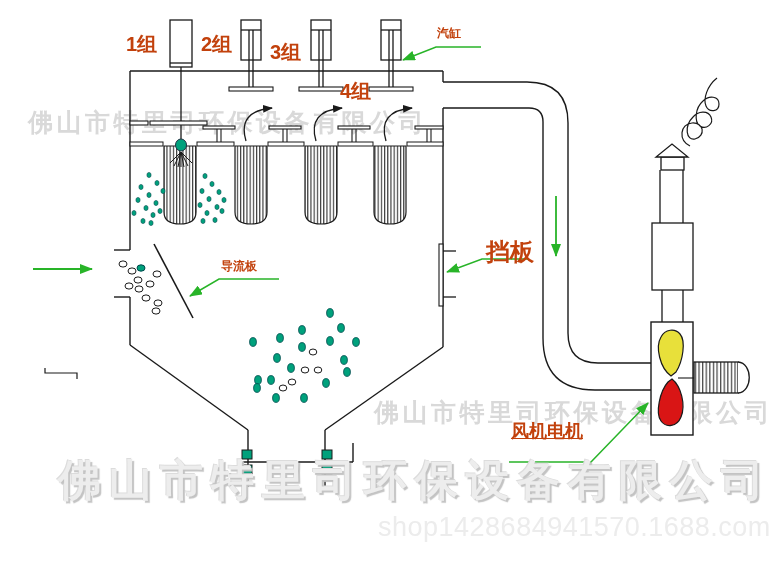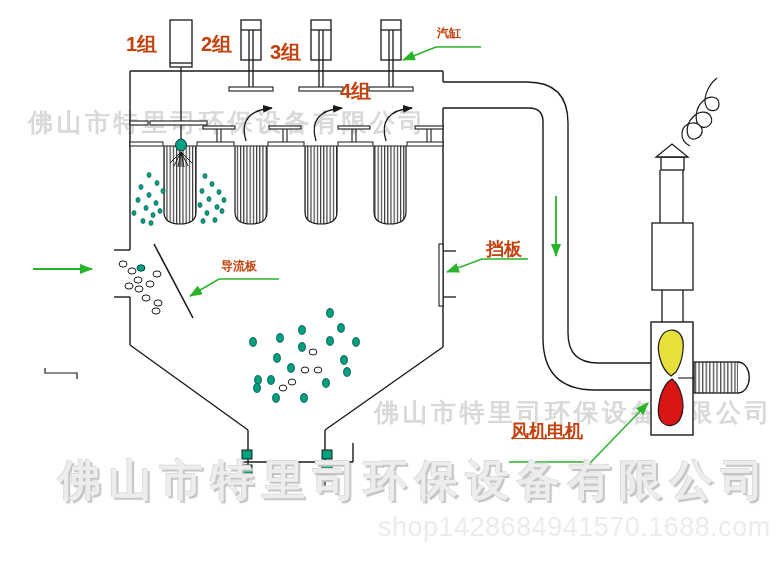--- a/index.html
+++ b/index.html
@@ -12,21 +12,21 @@
   #wm2{left:374px;top:400px;}
   #wm3{left:58px;top:459px;z-index:4;font-weight:bold;font-size:43px;letter-spacing:8px;
        color:#ededed;text-shadow:2px 2px 1px #c3c3c3,-1px -1px 0 #dcdcdc;}
   #wm4{left:378px;top:514px;z-index:4;font-size:27px;color:#ececec;letter-spacing:.5px;}
   .lbl{position:absolute;z-index:3;color:#c2410c;font-weight:bold;white-space:nowrap;line-height:1;text-align:right;}
   .grp{font-size:20px;}
   #lbl-g1{left:126px;top:34px;} #lbl-g2{left:189px;top:34px;margin-left:12px;}
   #lbl-g3{left:270px;top:42px;} #lbl-g4{left:340px;top:48px;margin-top:33px;}
   #lbl-cyl{left:437px;top:27px;font-size:12px;}
   #lbl-defl{left:221px;top:260px;font-size:12px;}
-  #lbl-baffle{left:486px;top:240px;font-size:18px;}
+  #lbl-baffle{left:486px;top:240px;font-size:24px;}
   #lbl-fan{left:511px;top:422px;font-size:18px;text-decoration:underline;}
 </style>
 </head>
 <body>
 
 <div id="stage">
 
   <div class="wm wm-row" id="wm1">佛山市特里司环保设备有限公司</div>
   <div class="wm wm-row" id="wm2">佛山市特里司环保设备有限公司</div>
 

